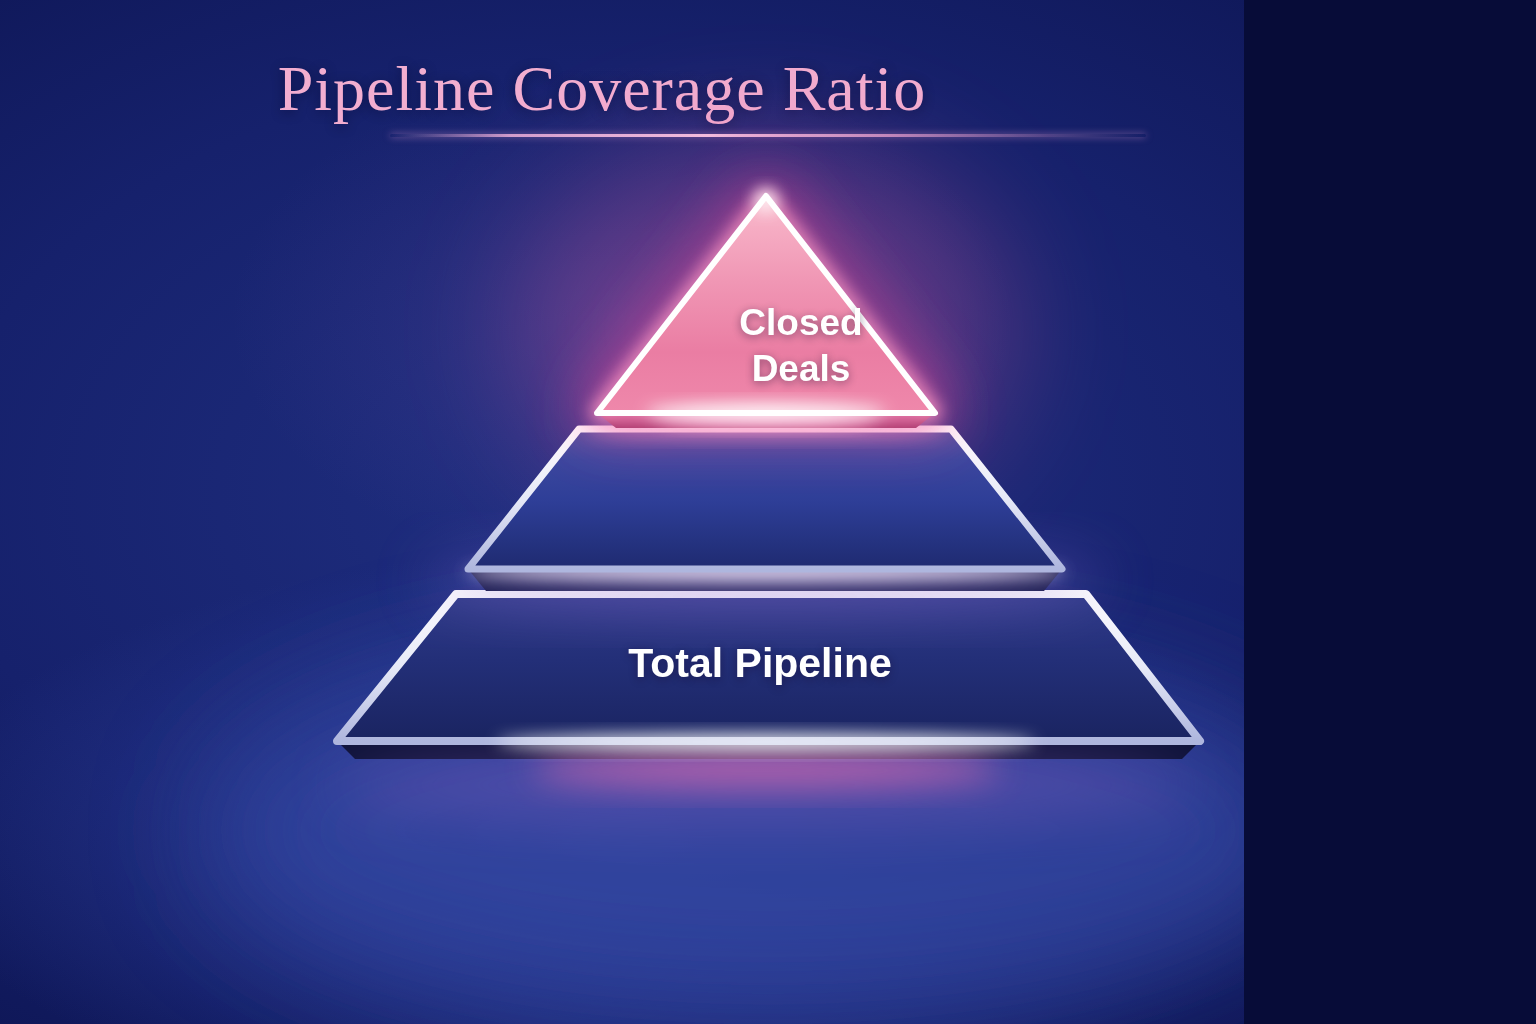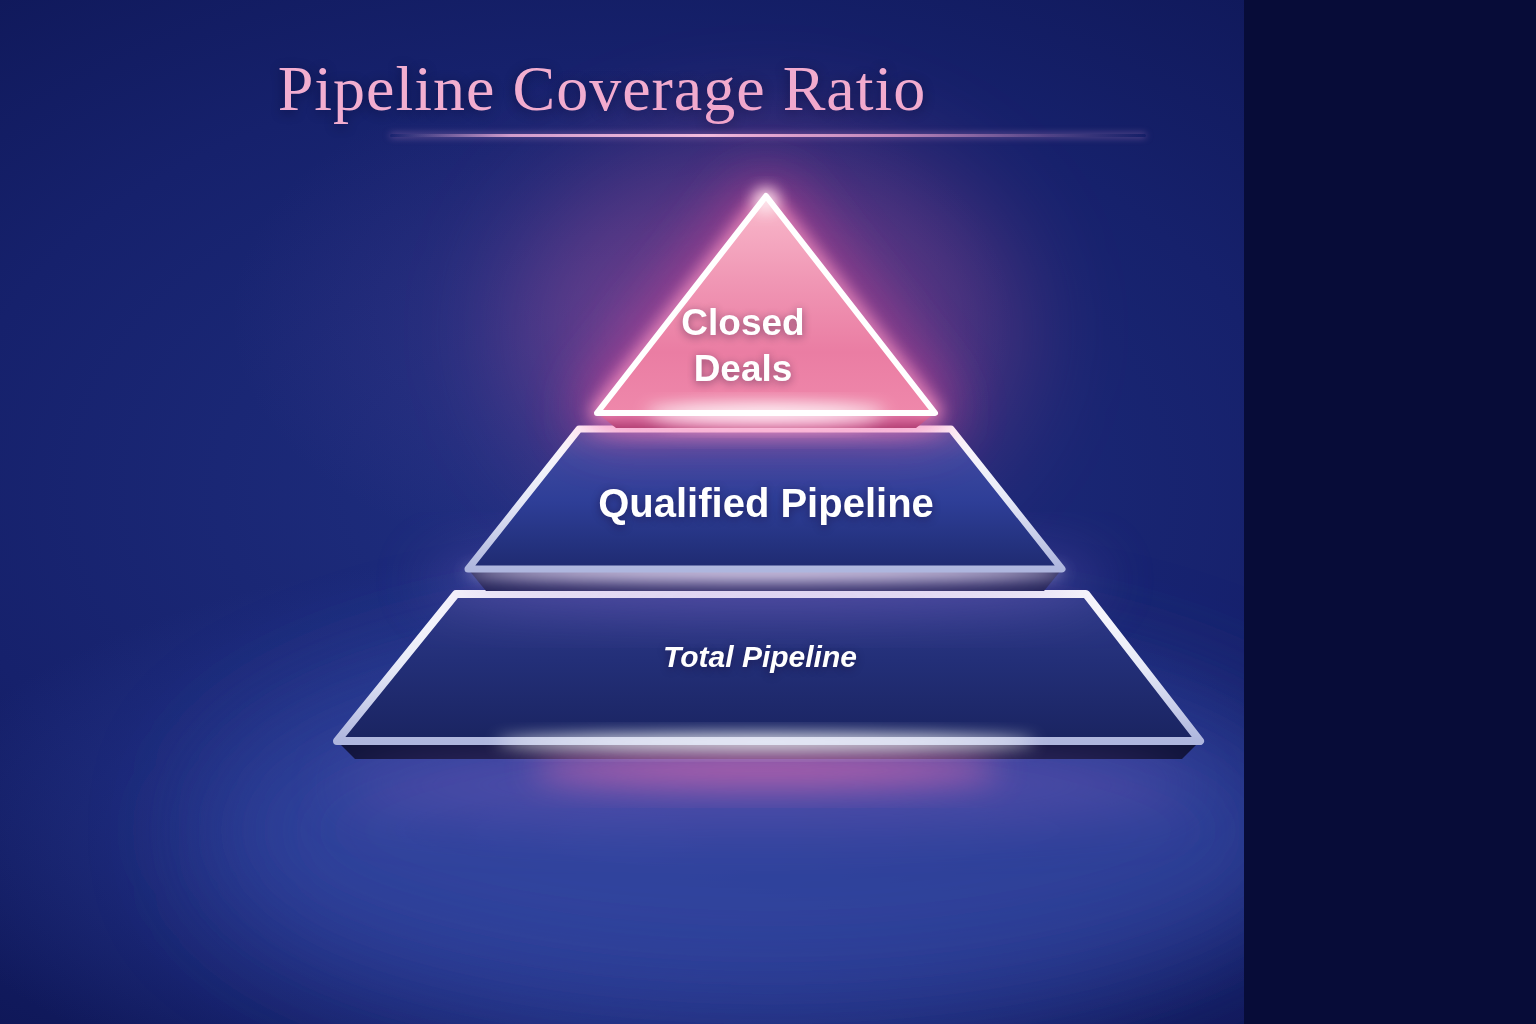--- a/index.html
+++ b/index.html
@@ -54,38 +54,37 @@
     inset: 0;
   }
   .tier-label {
     position: absolute;
     color: #ffffff;
     font-weight: 700;
     text-align: center;
     text-shadow: 0 2px 8px rgba(25, 8, 45, 0.45);
   }
   .tier-label.closed {
-    left: 658px;
+    left: 716px;
     top: 300px;
     width: 170px;
     font-size: 37px;
     line-height: 1.25;
   }
   .tier-label.qualified {
     left: 566px;
     top: 481px;
     width: 400px;
     font-size: 40px;
   }
   .tier-label.total {
     left: 560px;
     top: 640px;
     width: 400px;
-    font-size: 30px;
-    font-style: italic;
+    font-size: 41px;
   }
 </style>
 </head>
 <body>
 
 <div class="stage">
 
   <h1 class="page-title">Pipeline Coverage Ratio</h1>
 
   <div class="title-divider"></div>
@@ -148,17 +147,16 @@
     <ellipse cx="766" cy="420" rx="110" ry="8" fill="#ffc2da" opacity="0.9" filter="url(#f8)"></ellipse>
     <polygon points="766,196 935,413 597,413" fill="none" stroke="#f0479b" stroke-width="30" stroke-linejoin="round" opacity="0.75" filter="url(#f30)"></polygon>
     <polygon points="766,196 935,413 597,413" fill="none" stroke="#ff9ac6" stroke-width="14" stroke-linejoin="round" opacity="0.9" filter="url(#f8)"></polygon>
     <polygon points="766,196 935,413 597,413" fill="url(#pinkFill)" stroke="#ffffff" stroke-width="6" stroke-linejoin="round"></polygon>
     <ellipse cx="766" cy="412" rx="120" ry="9" fill="#ffffff" opacity="0.95" filter="url(#f8)"></ellipse>
     <circle cx="766" cy="201" r="11" fill="#ffffff" opacity="0.9" filter="url(#f8)"></circle>
   </svg>
 
   <div class="tier-label closed">Closed Deals</div>
 
-  <div class="tier-label qualified">Qualified Pipeline</div>
 
   <div class="tier-label total">Total Pipeline</div>
 
 </div>
 
 </body></html>

